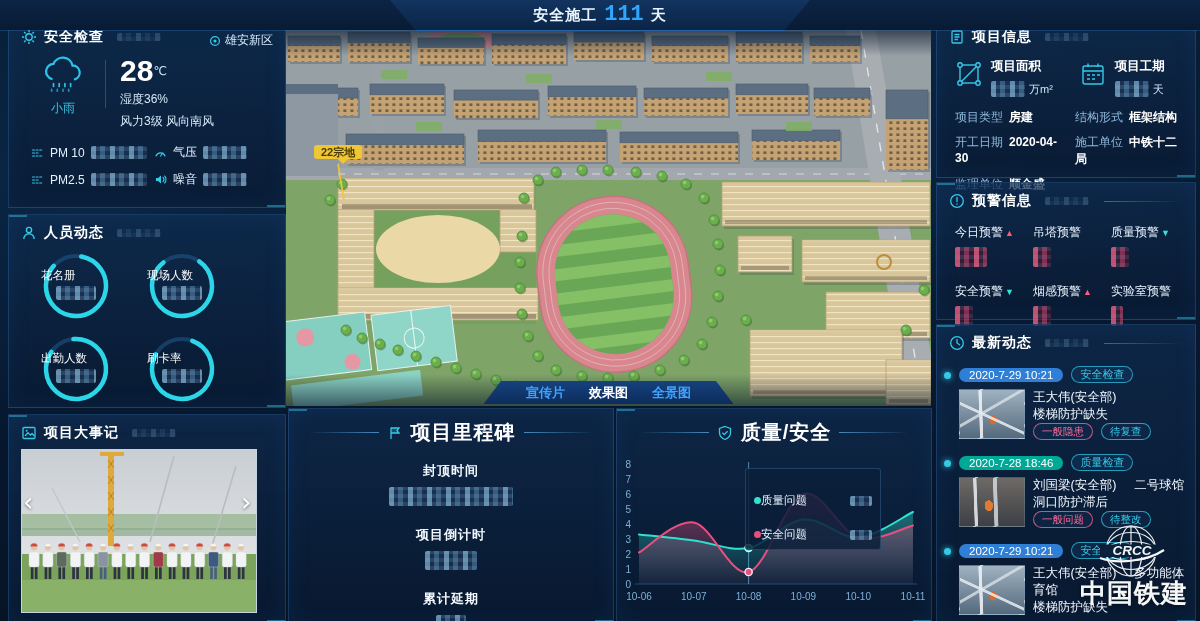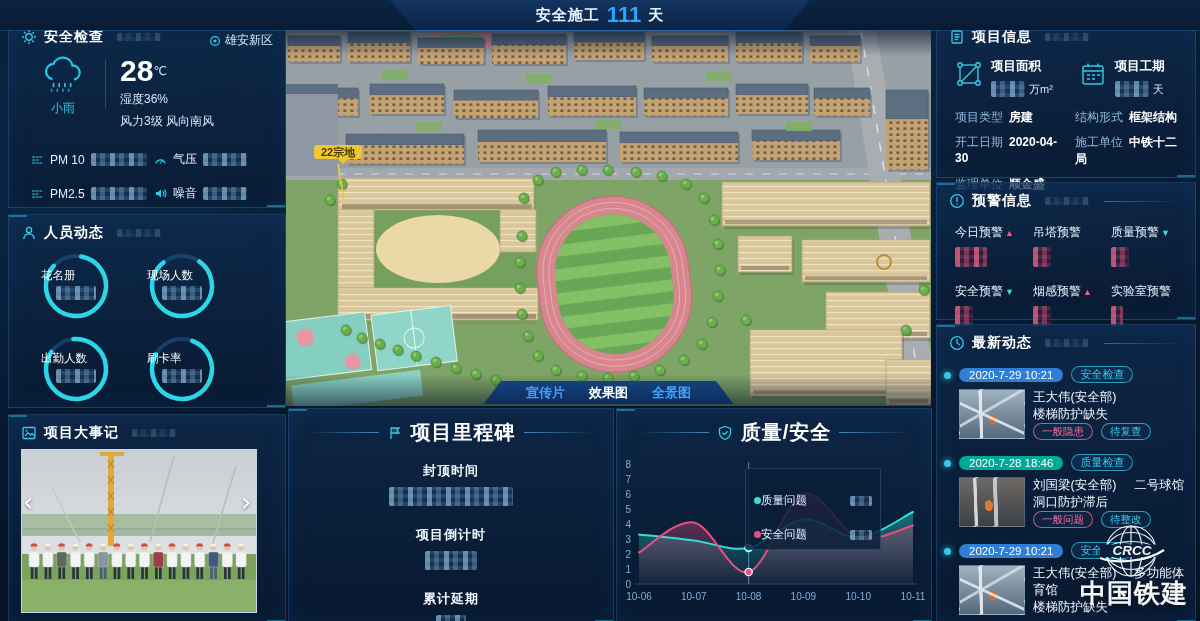--- a/index.html
+++ b/index.html
@@ -13,21 +13,21 @@
   .topbar{position:absolute;left:0;top:0;width:1200px;height:30px;
           background:linear-gradient(180deg,#0c2444,#081b34);
           box-shadow:0 1px 0 rgba(60,140,220,.25);z-index:30;}
   .topbar::before{content:'';position:absolute;left:390px;top:0;width:420px;height:30px;
           background:linear-gradient(180deg,#12345f,#0b2547);
           clip-path:polygon(0 0,100% 0,calc(100% - 26px) 100%,26px 100%);
           border-bottom:1px solid rgba(64,160,255,.45);}
   .topbar-title{position:absolute;left:0;right:0;top:0;height:30px;display:flex;
           align-items:center;justify-content:center;gap:7px;z-index:2;}
   .topbar-title .pre,.topbar-title .suf{font-size:15px;font-weight:bold;color:#e9f4ff;letter-spacing:1px;}
-  .topbar-title .days{font-size:22px;font-weight:bold;color:#2ea6ff;font-family:Liberation Sans, sans-serif;line-height:1;}
+  .topbar-title .days{font-size:22px;font-weight:bold;color:#2ea6ff;font-family:Liberation Mono, monospace;line-height:1;}
   
   .panel{position:absolute;background:linear-gradient(180deg,rgba(15,43,78,.72),rgba(9,26,50,.80));
          border:1px solid rgba(58,128,198,.30);box-shadow:inset 0 0 22px rgba(25,90,170,.14);z-index:10;}
   .panel::before{content:'';position:absolute;inset:0;pointer-events:none;
          background:
           linear-gradient(90deg,#35c9e8,#35c9e8) left top/18px 2px no-repeat,
           linear-gradient(90deg,#35c9e8,#35c9e8) right bottom/18px 2px no-repeat;
          opacity:.45;}
   .hdr{display:flex;align-items:center;gap:7px;padding:9px 12px 6px 12px;}
   .hdr .ttl{font-size:14px;font-weight:bold;color:#fff;letter-spacing:1px;white-space:nowrap;}
@@ -47,21 +47,21 @@
   .weather{left:8px;top:18px;width:276px;height:188px;}
   .weather .loc{position:absolute;right:12px;top:13px;font-size:12px;color:#d8ecff;display:flex;align-items:center;gap:4px;}
   .weather .main{display:flex;padding:4px 0 0 26px;align-items:flex-start;}
   .weather .wico{width:56px;text-align:center;}
   .weather .cond{font-size:12px;color:#35c9e8;margin-top:2px;}
   .weather .vdiv{width:1px;height:48px;background:rgba(90,160,220,.35);margin:4px 14px 0 14px;}
   .weather .temp{font-size:30px;font-weight:bold;color:#fff;line-height:1;}
   .weather .tunit{font-size:12px;color:#cfe6fa;vertical-align:super;}
   .weather .sub{font-size:12px;color:#d7e9f8;margin-top:5px;}
   .wmetrics{display:grid;grid-template-columns:1fr 1fr;gap:10px 6px;padding:14px 14px 0 22px;}
-  .wm{display:flex;align-items:center;gap:6px;font-size:12px;color:#e2f1ff;margin-top:7px;}
+  .wm{display:flex;align-items:center;gap:6px;font-size:12px;color:#e2f1ff;}
   .wm .mz{width:56px;height:13px;}
   .wm.short .mz{width:44px;}
   
   .personnel{left:8px;top:214px;width:276px;height:192px;}
   .rings{position:relative;height:150px;}
   .ring{position:absolute;width:70px;height:70px;}
   .ring svg{position:absolute;inset:0;}
   .ring .rlbl{position:absolute;left:0;right:0;top:17px;text-align:left;font-size:11.5px;color:#fff;}
   .ring .mz{position:absolute;left:50%;top:35px;transform:translateX(-50%);width:40px;height:14px;}
   

